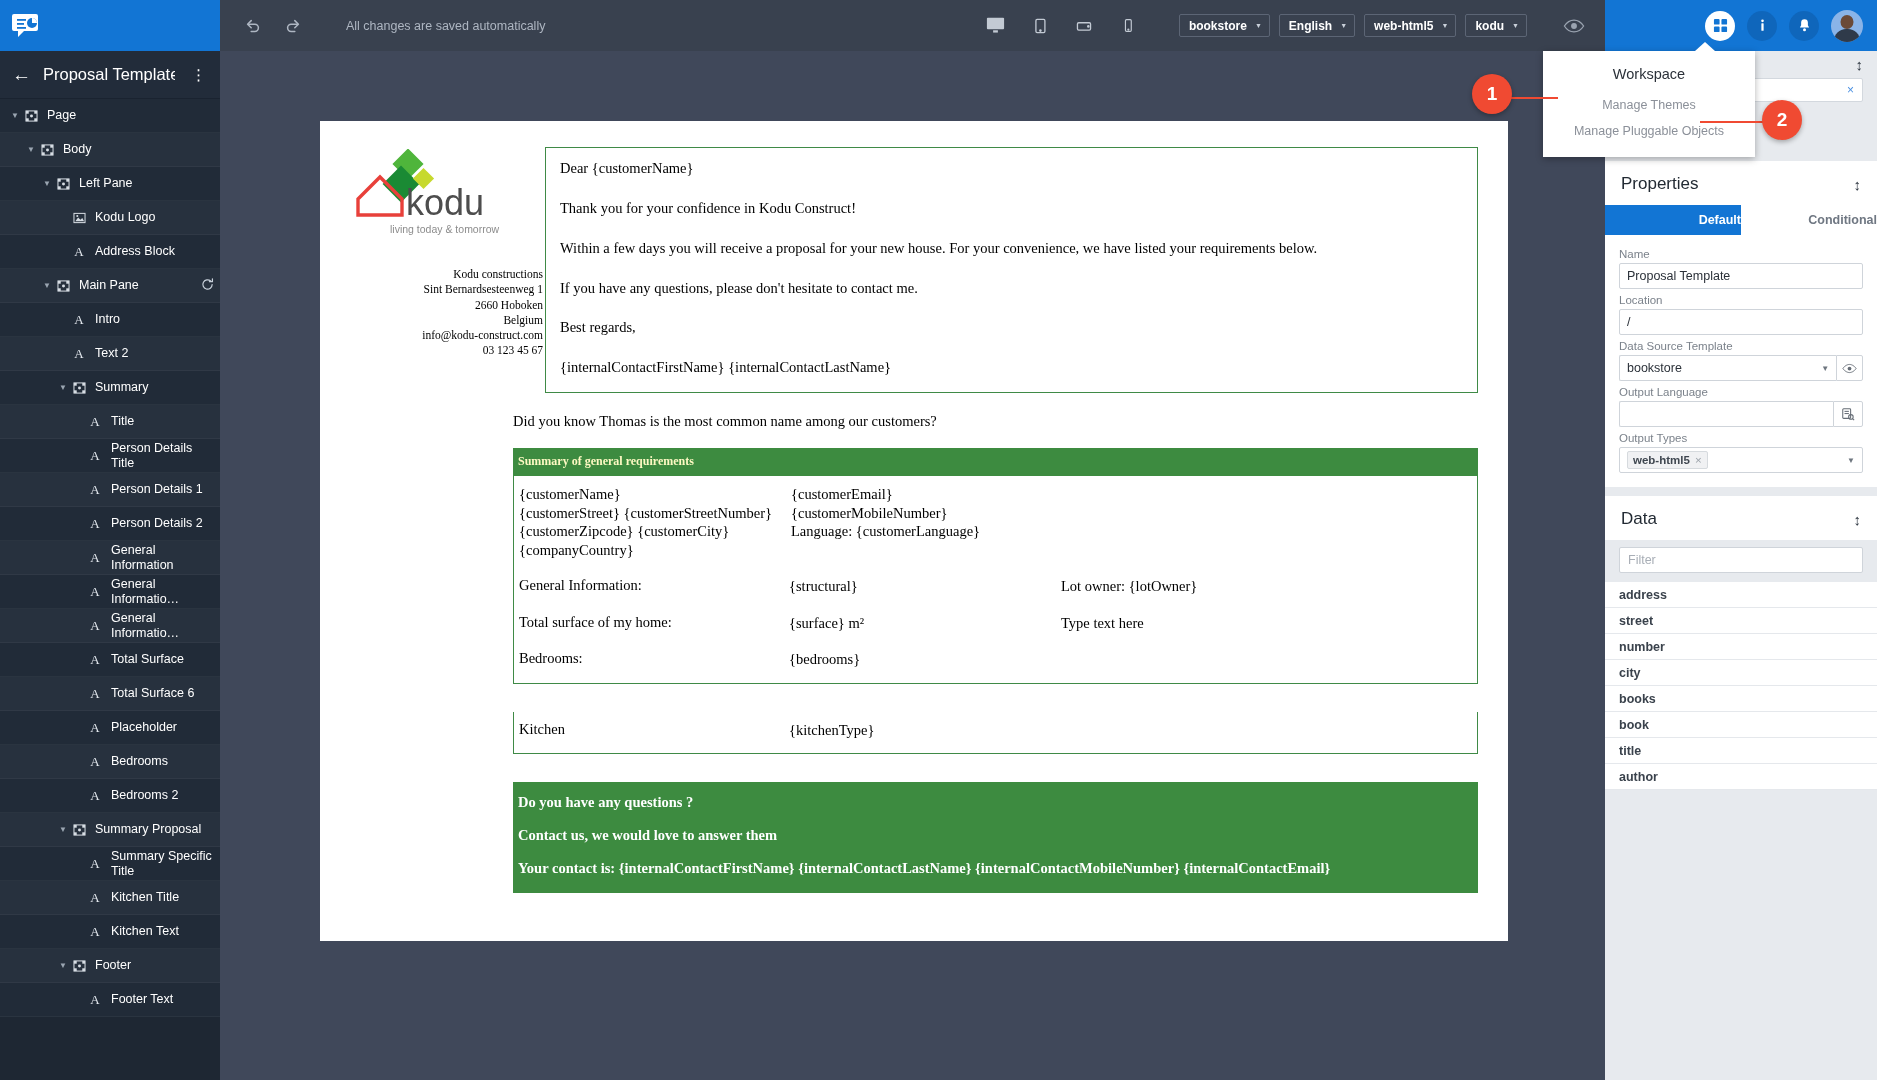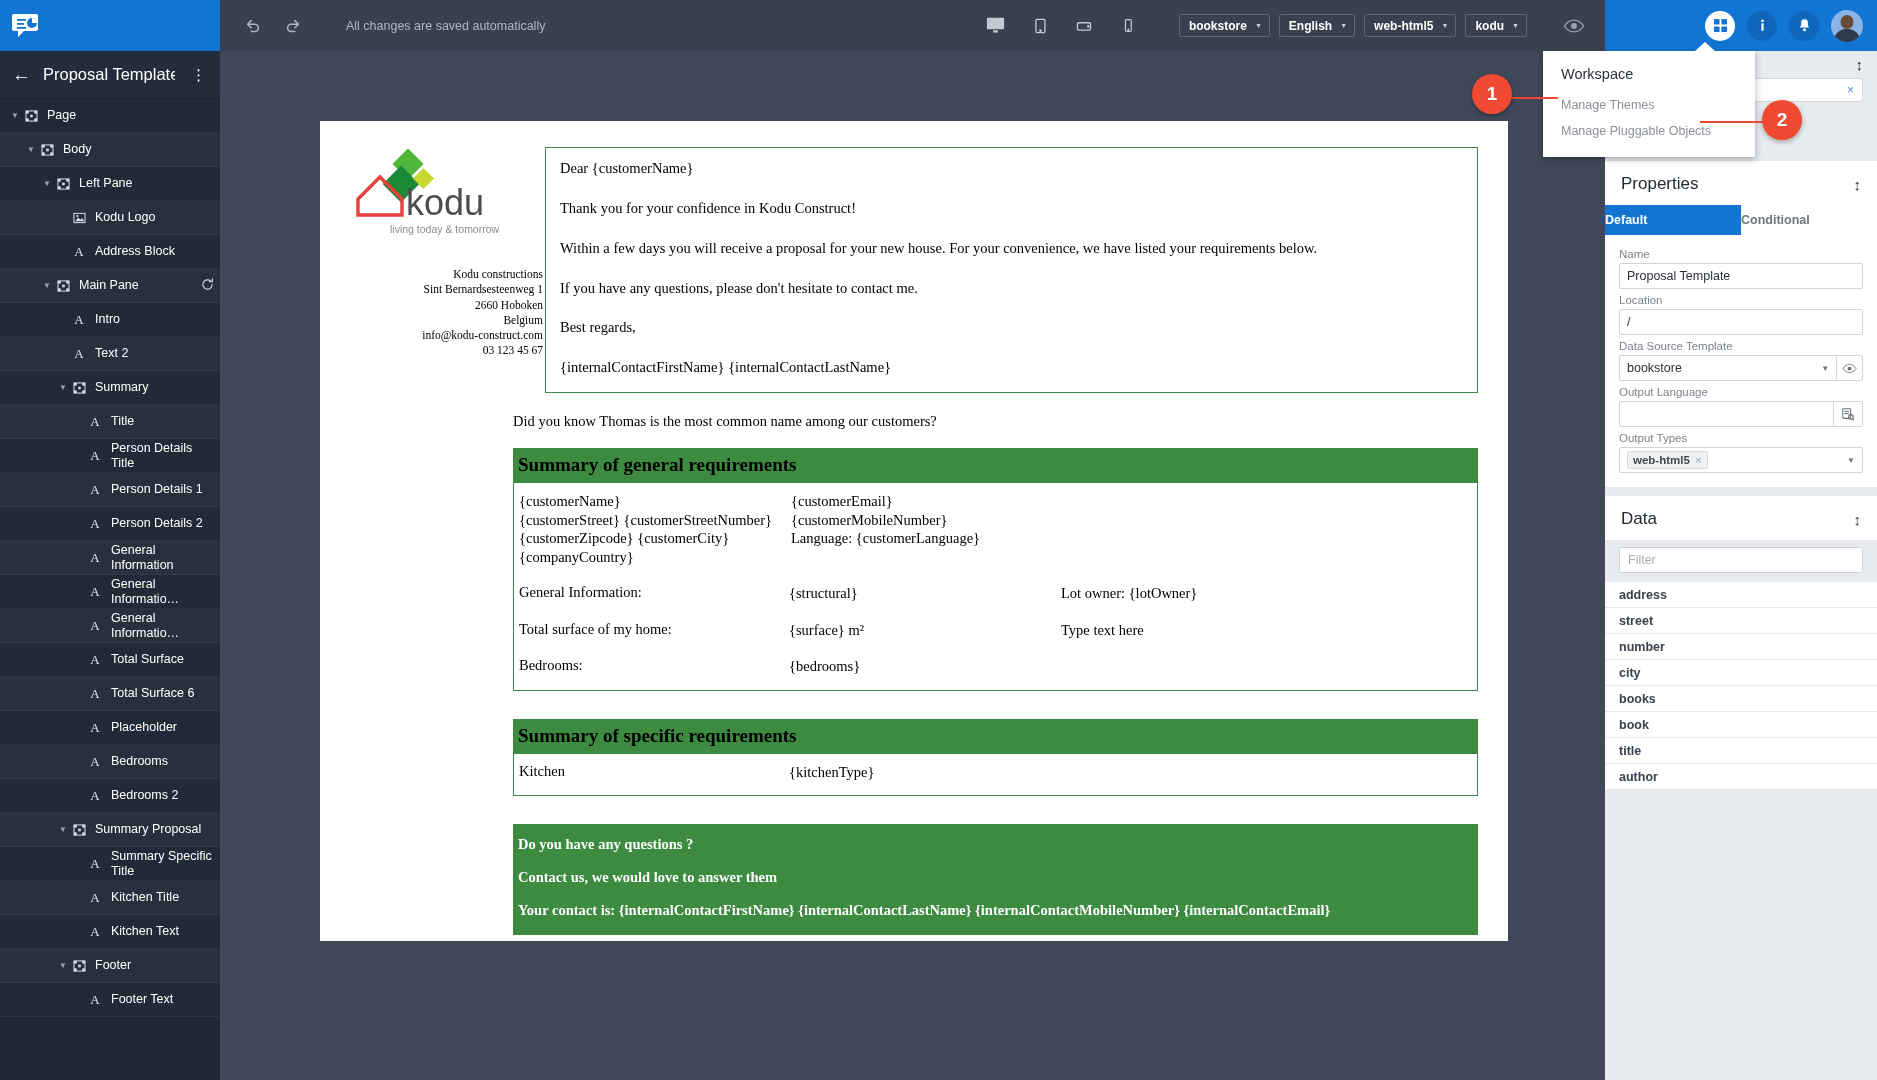--- a/index.html
+++ b/index.html
@@ -106,21 +106,21 @@
   }
   .avatar .face { position: absolute; left: 50%; transform: translateX(-50%); }
   .avatar .head { top: 5px; width: 13px; height: 14px; border-radius: 50%; background: #6b4a38; }
   .avatar .body { top: 19px; width: 26px; height: 16px; border-radius: 12px 12px 0 0; background: #2f3a4a; }
 
   
   .workspace-menu {
     position: absolute; left: 1543px; top: 51px;
     width: 212px; background: #ffffff;
     box-shadow: 0 2px 7px rgba(0,0,0,0.30);
-    padding: 11px 0 13px 0; z-index: 40;
+    padding: 11px 0 13px 0; z-index: 40; text-align: center;
   }
   .workspace-menu .arrow {
     position: absolute; top: -9px; left: 152px;
     width: 0; height: 0; border-left: 10px solid transparent;
     border-right: 10px solid transparent; border-bottom: 9px solid #ffffff;
   }
   .ws-title { font-size: 14.5px; color: #2b3139; padding: 4px 18px 10px 18px; }
   .ws-item {
     font-size: 12.5px; color: #8b9099; padding: 6px 18px; cursor: pointer;
     white-space: nowrap;
@@ -151,21 +151,21 @@
   .chip .x { margin-left: auto; color: #4a90e2; font-size: 12px; cursor: pointer; }
   .tool-tile {
     width: 100%; display: flex; flex-direction: column; align-items: center;
     gap: 2px; padding: 6px 0 8px 0; cursor: pointer;
   }
   .tool-tile .glyph { font-family: "Liberation Serif", serif; font-size: 21px; color: #3a424c; line-height: 1; }
   .tool-tile .caption { font-size: 11.5px; color: #4b545e; }
 
   .tabs { display: flex; }
   .tab {
-    flex: 1; text-align: left; font-size: 12.5px; padding: 8px 0;
+    flex: 1; text-align: right; font-size: 12.5px; padding: 8px 0;
     color: #6f7782; cursor: pointer; background: #ffffff; font-weight: bold;
   }
   .tab.active { background: #1275d4; color: #ffffff; }
 
   .form-body { padding: 8px 14px 14px 14px; }
   .field-label { font-size: 11.5px; color: #7b828b; margin: 5px 0 3px 0; }
   .field-input {
     width: 100%; height: 26px; border: 1px solid #cfd4da; border-radius: 2px;
     background: #ffffff; font-size: 12.5px; color: #2b3139;
     padding: 0 7px; display: flex; align-items: center;
@@ -226,21 +226,21 @@
   .letter-box {
     flex: 1; border: 1px solid #3f8a46; padding: 11px 14px 13px 14px;
     min-height: 200px;
   }
   .letter-box p { font-size: 14.5px; line-height: 1.3; margin-bottom: 21px; }
   .letter-box p:last-child { margin-bottom: 2px; }
   .did-you-know { margin: 20px 0 0 163px; font-size: 14.5px; }
 
   .summary-block { margin: 18px 0 0 163px; }
   .green-bar {
-    background: #3d8b40; color: #000000; font-size: 19px; font-weight: bold;
+    background: #3d8b40; color: #fef9c3; font-size: 12px; font-weight: bold;
     padding: 6px 10px 7px 5px;
   }
   .table-body {
     border: 1px solid #3f8a46; border-top: none; padding: 9px 5px 12px 5px;
     font-size: 14.5px;
   }
   .t-row { display: flex; margin-bottom: 18px; }
   .t-row:last-child { margin-bottom: 2px; }
   .t-c1 { width: 270px; flex: 0 0 270px; }
   .t-c2 { width: 272px; flex: 0 0 272px; line-height: 1.28; }
@@ -774,21 +774,20 @@
                 <div class="t-c1">Bedrooms:</div>
                 <div class="t-c2">
                   <div>{bedrooms}</div>
                 </div>
                 <div class="t-c3"></div>
               </div>
             </div>
         </div>
 
         <div class="summary-block" style="margin-top:28px;">
-          <div class="green-bar">Summary of specific requirements</div>
           <div class="table-body" id="specific-rows">
               <div class="t-row">
                 <div class="t-c1">Kitchen</div>
                 <div class="t-c2">
                   <div>{kitchenType}</div>
                 </div>
                 <div class="t-c3"></div>
               </div>
             </div>
         </div>

